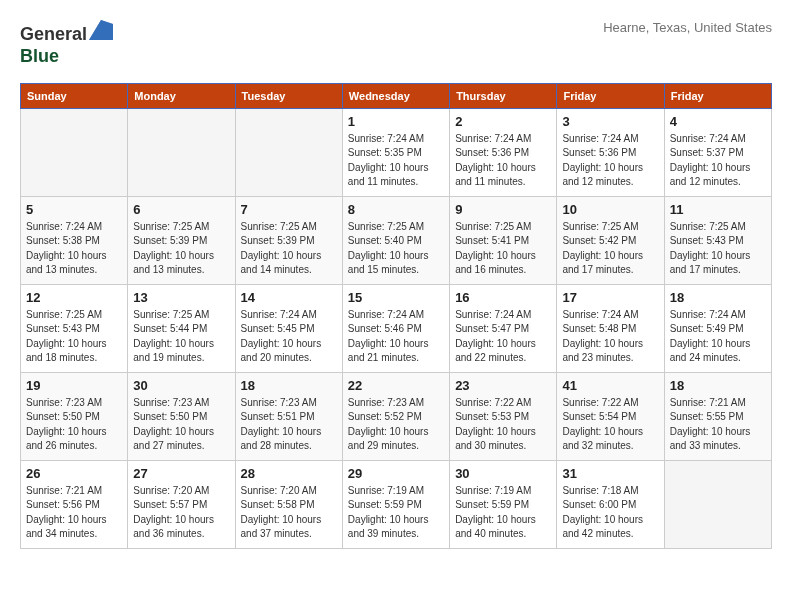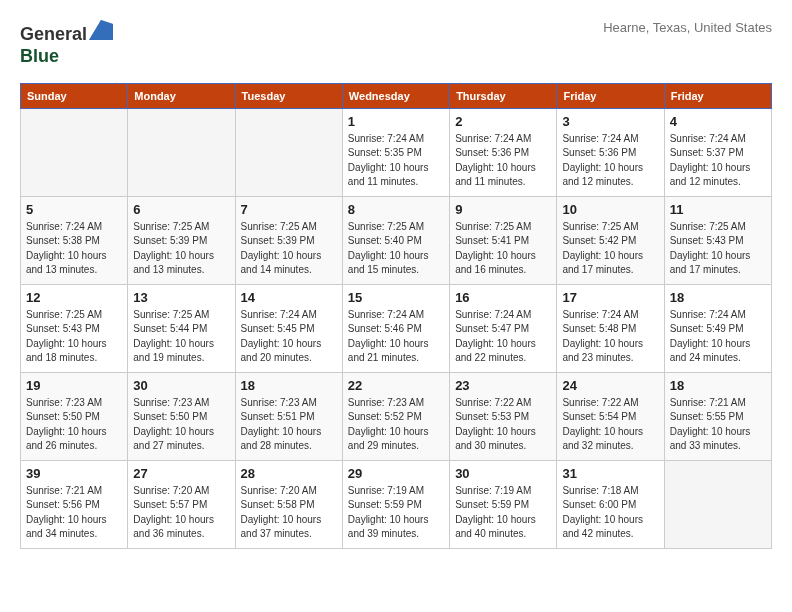--- a/index.html
+++ b/index.html
@@ -216,31 +216,31 @@
         </td>
         <td>
           <div class="day-num">22</div>
           <div class="day-info">Sunrise: 7:23 AM<br>Sunset: 5:52 PM<br>Daylight: 10 hours<br>and 29 minutes.</div>
         </td>
         <td>
           <div class="day-num">23</div>
           <div class="day-info">Sunrise: 7:22 AM<br>Sunset: 5:53 PM<br>Daylight: 10 hours<br>and 30 minutes.</div>
         </td>
         <td>
-          <div class="day-num">24</div>
+          <div class="day-num">41</div>
           <div class="day-info">Sunrise: 7:22 AM<br>Sunset: 5:54 PM<br>Daylight: 10 hours<br>and 32 minutes.</div>
         </td>
         <td>
           <div class="day-num">18</div>
           <div class="day-info">Sunrise: 7:21 AM<br>Sunset: 5:55 PM<br>Daylight: 10 hours<br>and 33 minutes.</div>
         </td>
       </tr>
       <tr>
         <td>
-          <div class="day-num">39</div>
+          <div class="day-num">26</div>
           <div class="day-info">Sunrise: 7:21 AM<br>Sunset: 5:56 PM<br>Daylight: 10 hours<br>and 34 minutes.</div>
         </td>
         <td>
           <div class="day-num">27</div>
           <div class="day-info">Sunrise: 7:20 AM<br>Sunset: 5:57 PM<br>Daylight: 10 hours<br>and 36 minutes.</div>
         </td>
         <td>
           <div class="day-num">28</div>
           <div class="day-info">Sunrise: 7:20 AM<br>Sunset: 5:58 PM<br>Daylight: 10 hours<br>and 37 minutes.</div>
         </td>

